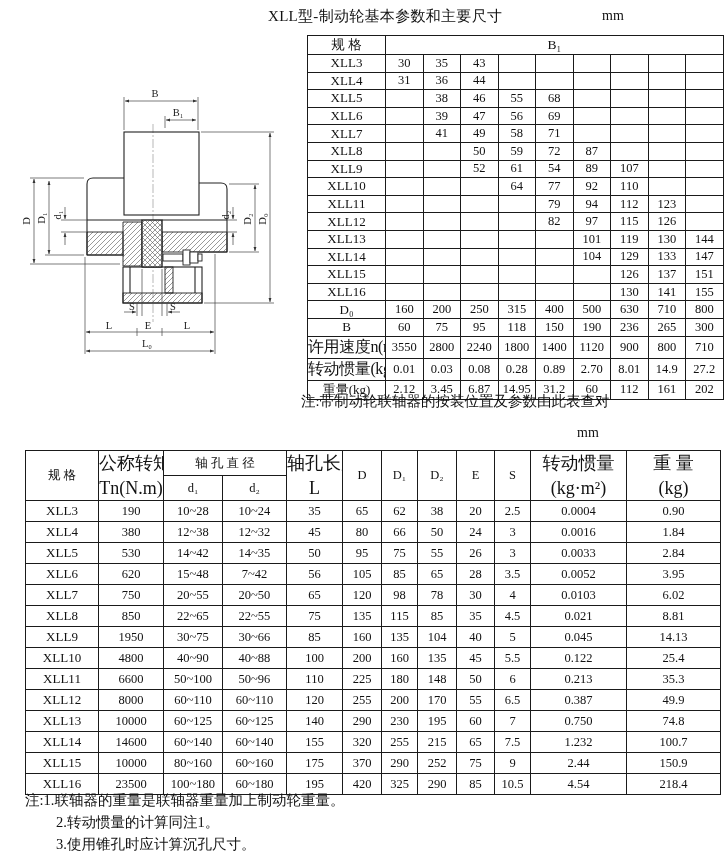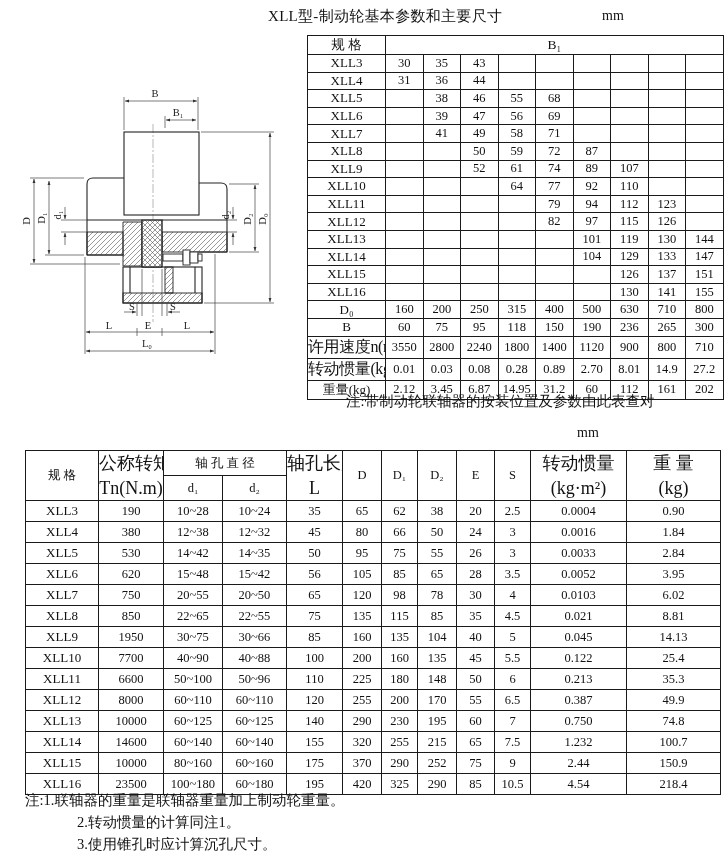--- a/index.html
+++ b/index.html
@@ -2,42 +2,42 @@
 <html><head>
 <meta charset="utf-8">
 <style>
   html,body{margin:0;padding:0;background:#fff;}
   .page{
     position:relative;width:725px;height:867px;background:#fff;
     font-family:"Liberation Serif","DejaVu Serif",serif;color:#111;overflow:hidden;border-radius:22px;
   }
   .title1{position:absolute;top:7px;left:268px;font-size:15px;white-space:nowrap;letter-spacing:0.3px;}
   .unit1{position:absolute;top:8px;left:602px;font-size:14px;}
-  .note-top{position:absolute;top:392px;left:301px;font-size:14.5px;white-space:nowrap;margin-left:45px;}
+  .note-top{position:absolute;top:392px;left:301px;font-size:14.5px;white-space:nowrap;}
   .title2{position:absolute;top:423px;left:155px;font-size:15px;white-space:nowrap;letter-spacing:0.3px;}
   .unit2{position:absolute;top:425px;left:577px;font-size:14px;}
 
   table{border-collapse:collapse;table-layout:fixed;background:#fff;}
   th,td{border:1px solid #1a1a1a;text-align:center;vertical-align:middle;padding:0;font-weight:normal;overflow:hidden;white-space:nowrap;}
 
   .top-table{position:absolute;top:35px;left:307px;width:416px;border:1.5px solid #111;}
   .top-table thead th{height:17px;font-size:13.5px;}
   .top-table td{height:16.6px;font-size:12.5px;}
   .top-table td.lbl{font-size:13px;}
   .top-table td.lbl.small{font-size:16px;letter-spacing:-0.4px;}
 
   .bottom-table{position:absolute;top:450px;left:25px;width:695px;border:1.5px solid #111;}
   .bottom-table thead th{font-size:12.5px;line-height:1.3;}
   .bottom-table thead tr{height:25px;}
   .bottom-table td{height:20px;font-size:12.5px;}
   .bottom-table td.lbl{font-size:13px;}
   .hdr2{font-size:18px;line-height:1.35;}
 
   .footnotes{position:absolute;top:789px;left:25px;font-size:14.5px;line-height:22px;}
-  .footnotes .indent{margin-left:52px;}
+  .footnotes .indent{margin-left:31px;}
 
   .drawing{position:absolute;top:80px;left:20px;}
   .drawing text{font-size:10.5px;fill:#222;font-family:"Liberation Serif","DejaVu Serif",serif;}
 </style>
 </head>
 <body>
 
 <div class="page">
 
   <div class="title1">XLL型-制动轮基本参数和主要尺寸</div>
@@ -234,21 +234,21 @@
           <td></td>
           <td></td>
           <td></td>
         </tr>
         <tr>
           <td class="lbl">XLL9</td>
           <td></td>
           <td></td>
           <td>52</td>
           <td>61</td>
-          <td>74</td>
+          <td>54</td>
           <td>89</td>
           <td>107</td>
           <td></td>
           <td></td>
         </tr>
         <tr>
           <td class="lbl">XLL10</td>
           <td></td>
           <td></td>
           <td></td>
@@ -484,21 +484,21 @@
           <td>55</td>
           <td>26</td>
           <td>3</td>
           <td>0.0033</td>
           <td>2.84</td>
         </tr>
         <tr>
           <td class="lbl">XLL6</td>
           <td>620</td>
           <td>15~48</td>
-          <td>15~42</td>
+          <td>7~42</td>
           <td>56</td>
           <td>105</td>
           <td>85</td>
           <td>65</td>
           <td>28</td>
           <td>3.5</td>
           <td>0.0052</td>
           <td>3.95</td>
         </tr>
         <tr>
@@ -538,21 +538,21 @@
           <td>160</td>
           <td>135</td>
           <td>104</td>
           <td>40</td>
           <td>5</td>
           <td>0.045</td>
           <td>14.13</td>
         </tr>
         <tr>
           <td class="lbl">XLL10</td>
-          <td>7700</td>
+          <td>4800</td>
           <td>40~90</td>
           <td>40~88</td>
           <td>100</td>
           <td>200</td>
           <td>160</td>
           <td>135</td>
           <td>45</td>
           <td>5.5</td>
           <td>0.122</td>
           <td>25.4</td>

